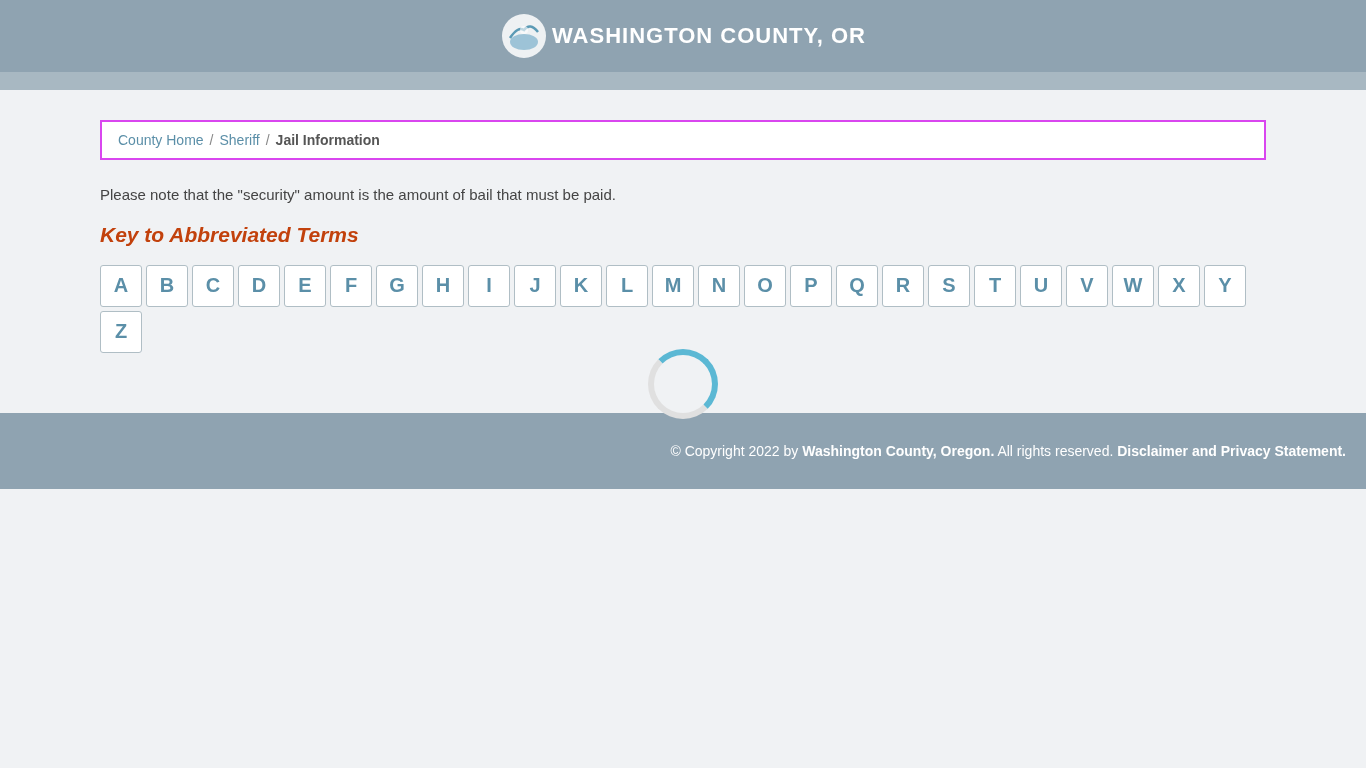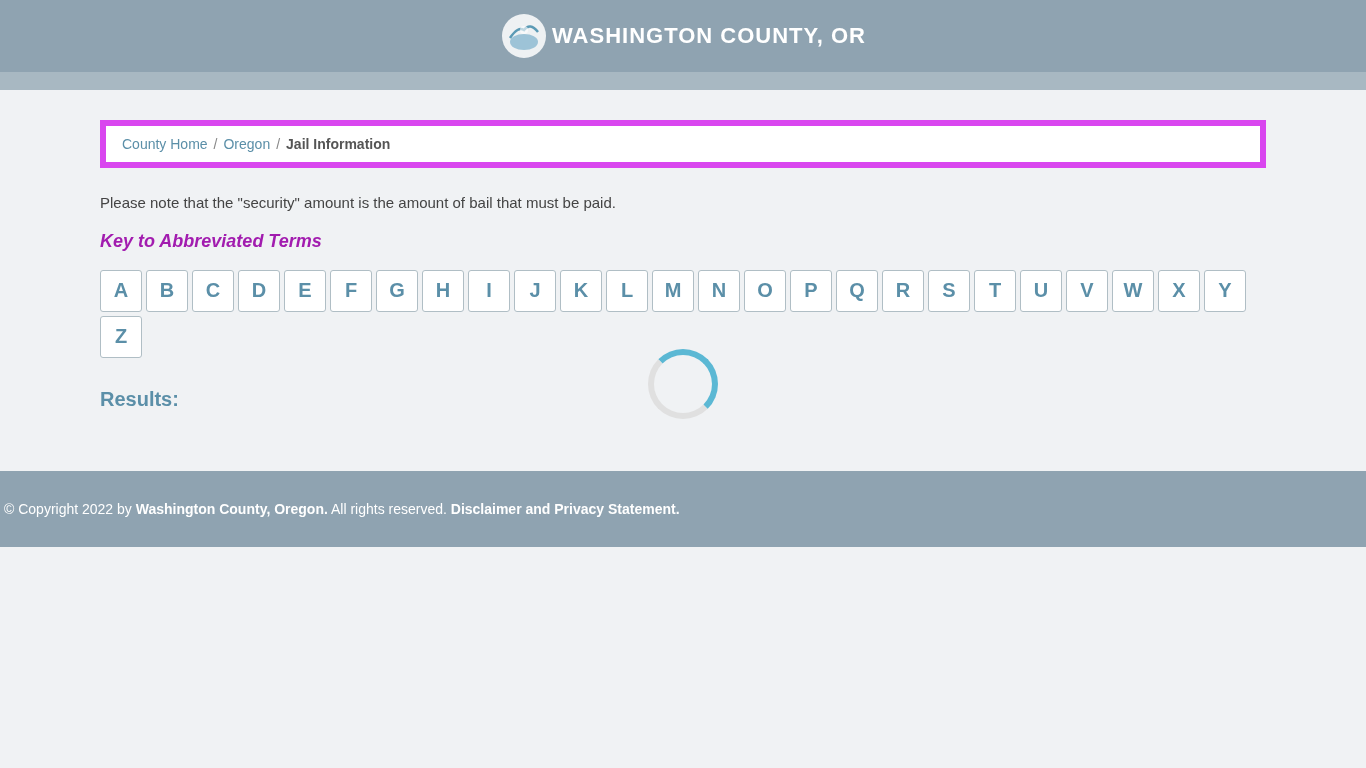--- a/index.html
+++ b/index.html
@@ -27,21 +27,21 @@
 
     
     .subheader-strip {
       background: #a8b8c2;
       height: 18px;
     }
 
     
     .breadcrumb-bar {
       background: #fff;
-      border: 6px solid #d946ef;
+      border: 2px solid #d946ef;
       margin: 30px 100px 0 100px;
       padding: 10px 16px;
       display: flex;
       align-items: center;
       gap: 6px;
       font-size: 14px;
       color: #555;
     }
     .breadcrumb-bar a {
       color: #5b8fa8;
@@ -71,28 +71,28 @@
       color: #444;
       margin-bottom: 10px;
       line-height: 1.5;
     }
     .desc-text a, .vine-link {
       color: #2a6090;
       font-weight: bold;
       text-decoration: none;
     }
     .abbr-link {
-      color: #a21caf;
+      color: #c2410c;
       font-style: italic;
       font-weight: bold;
       text-decoration: none;
       display: inline-block;
       margin-top: 6px;
       margin-bottom: 18px;
-      font-size: 18px;
+      font-size: 21px;
     }
 
     
     .letter-grid {
       display: flex;
       flex-wrap: wrap;
       gap: 4px;
       margin-bottom: 30px;
     }
     .letter-btn {
@@ -139,22 +139,22 @@
       border-radius: 50%;
       animation: spin 0.8s linear infinite;
     }
     @keyframes spin {
       to { transform: rotate(360deg); }
     }
 
     
     .footer {
       background: #8fa3b1;
-      padding: 30px 4px;
-      text-align: left;
+      padding: 30px 20px;
+      text-align: right;
       color: #fff;
       font-size: 14px;
       margin-top: 60px;
     }
     .footer strong {
       font-weight: bold;
     }
     .footer a {
       color: #fff;
       font-weight: bold;
@@ -172,21 +172,21 @@
     <circle cx="24" cy="18" r="4" fill="#fff" opacity="0.6"></circle>
   </svg>
   <span class="header-title">WASHINGTON COUNTY, OR</span>
 </header>
 
 <div class="subheader-strip"></div>
 
 <nav class="breadcrumb-bar">
   <a href="#">County Home</a>
   <span class="breadcrumb-sep">/</span>
-  <a href="#">Oregon</a>
+  <a href="#">Sheriff</a>
   <span class="breadcrumb-sep">/</span>
   <span class="breadcrumb-current">Jail Information</span>
 </nav>
 
 <main class="main-content">
 
 
 
   <p class="desc-text">Please note that the "security" amount is the amount of bail that must be paid.</p>
 
@@ -214,21 +214,20 @@
       <a href="#" class="letter-btn">S</a>
       <a href="#" class="letter-btn">T</a>
       <a href="#" class="letter-btn">U</a>
       <a href="#" class="letter-btn">V</a>
       <a href="#" class="letter-btn">W</a>
       <a href="#" class="letter-btn">X</a>
       <a href="#" class="letter-btn">Y</a>
       <a href="#" class="letter-btn">Z</a>
     </div>
 
-  <div class="results-label">Results:</div>
 </main>
 
 <div class="spinner-overlay">
   <div class="spinner"></div>
 </div>
 
 <footer class="footer">
   <span>© Copyright 2022 by </span><strong>Washington County, Oregon.</strong><span> All rights reserved. </span><a href="#">Disclaimer and Privacy Statement.</a>
 </footer>
 

